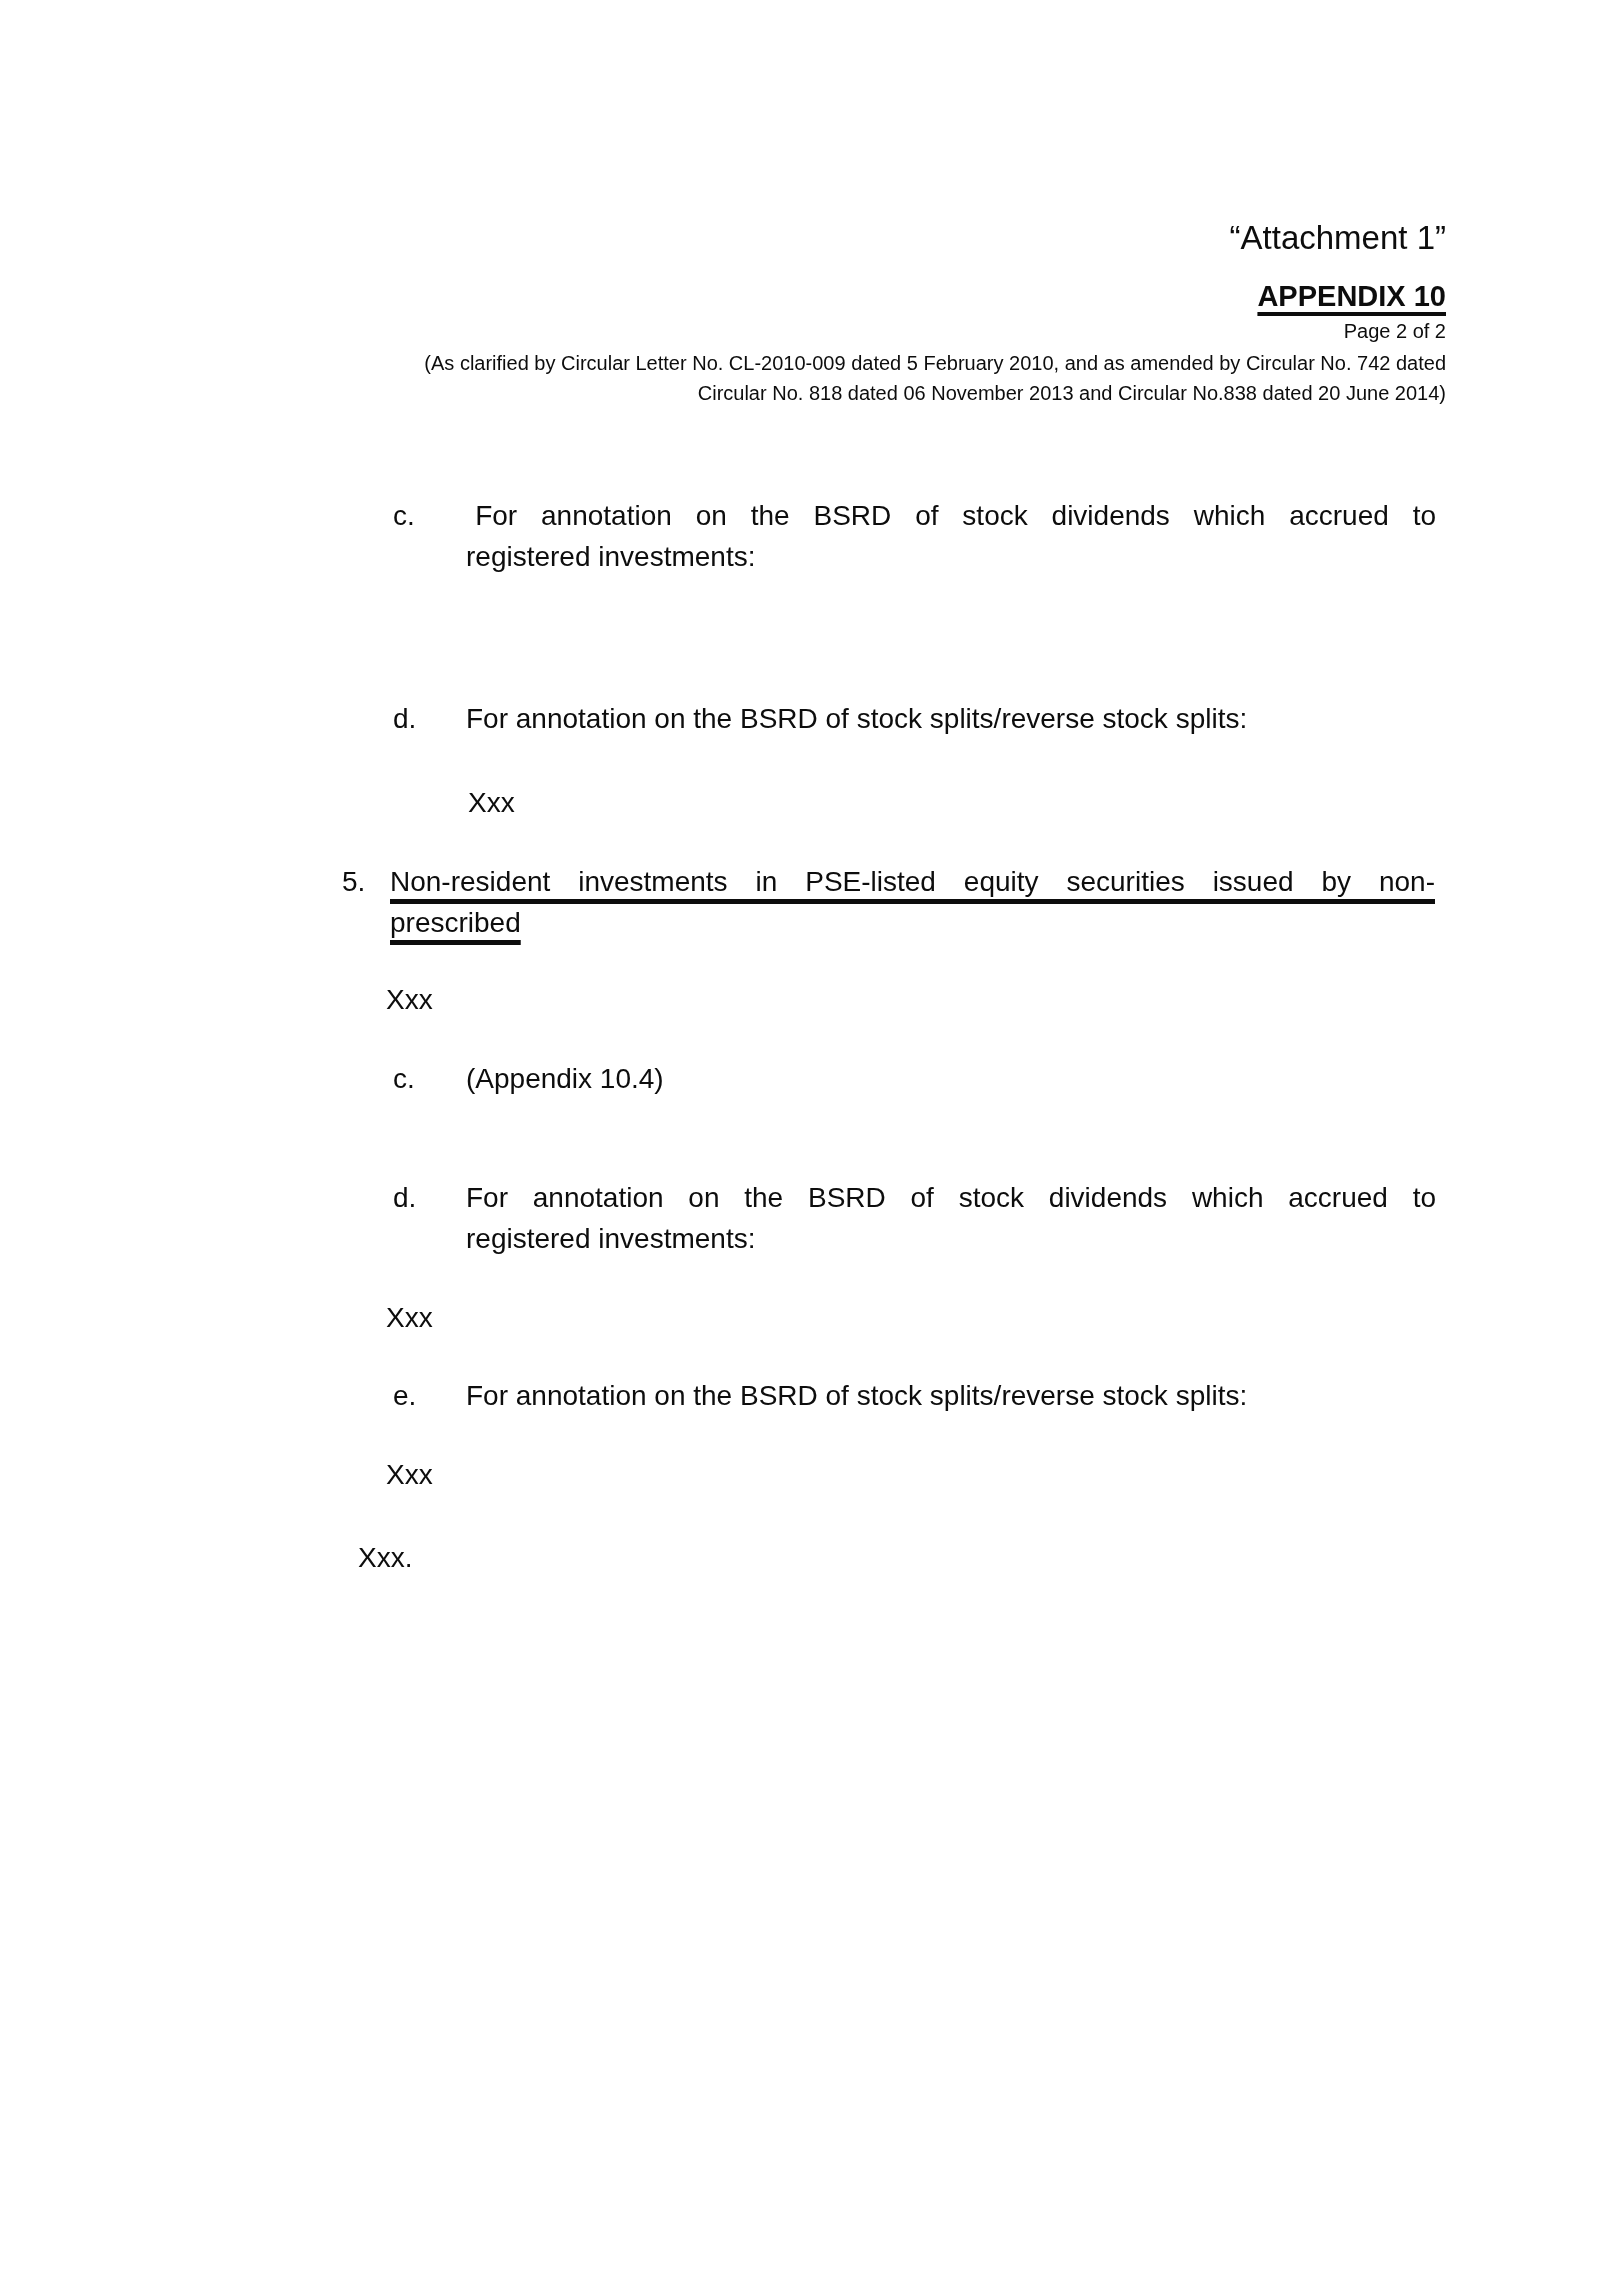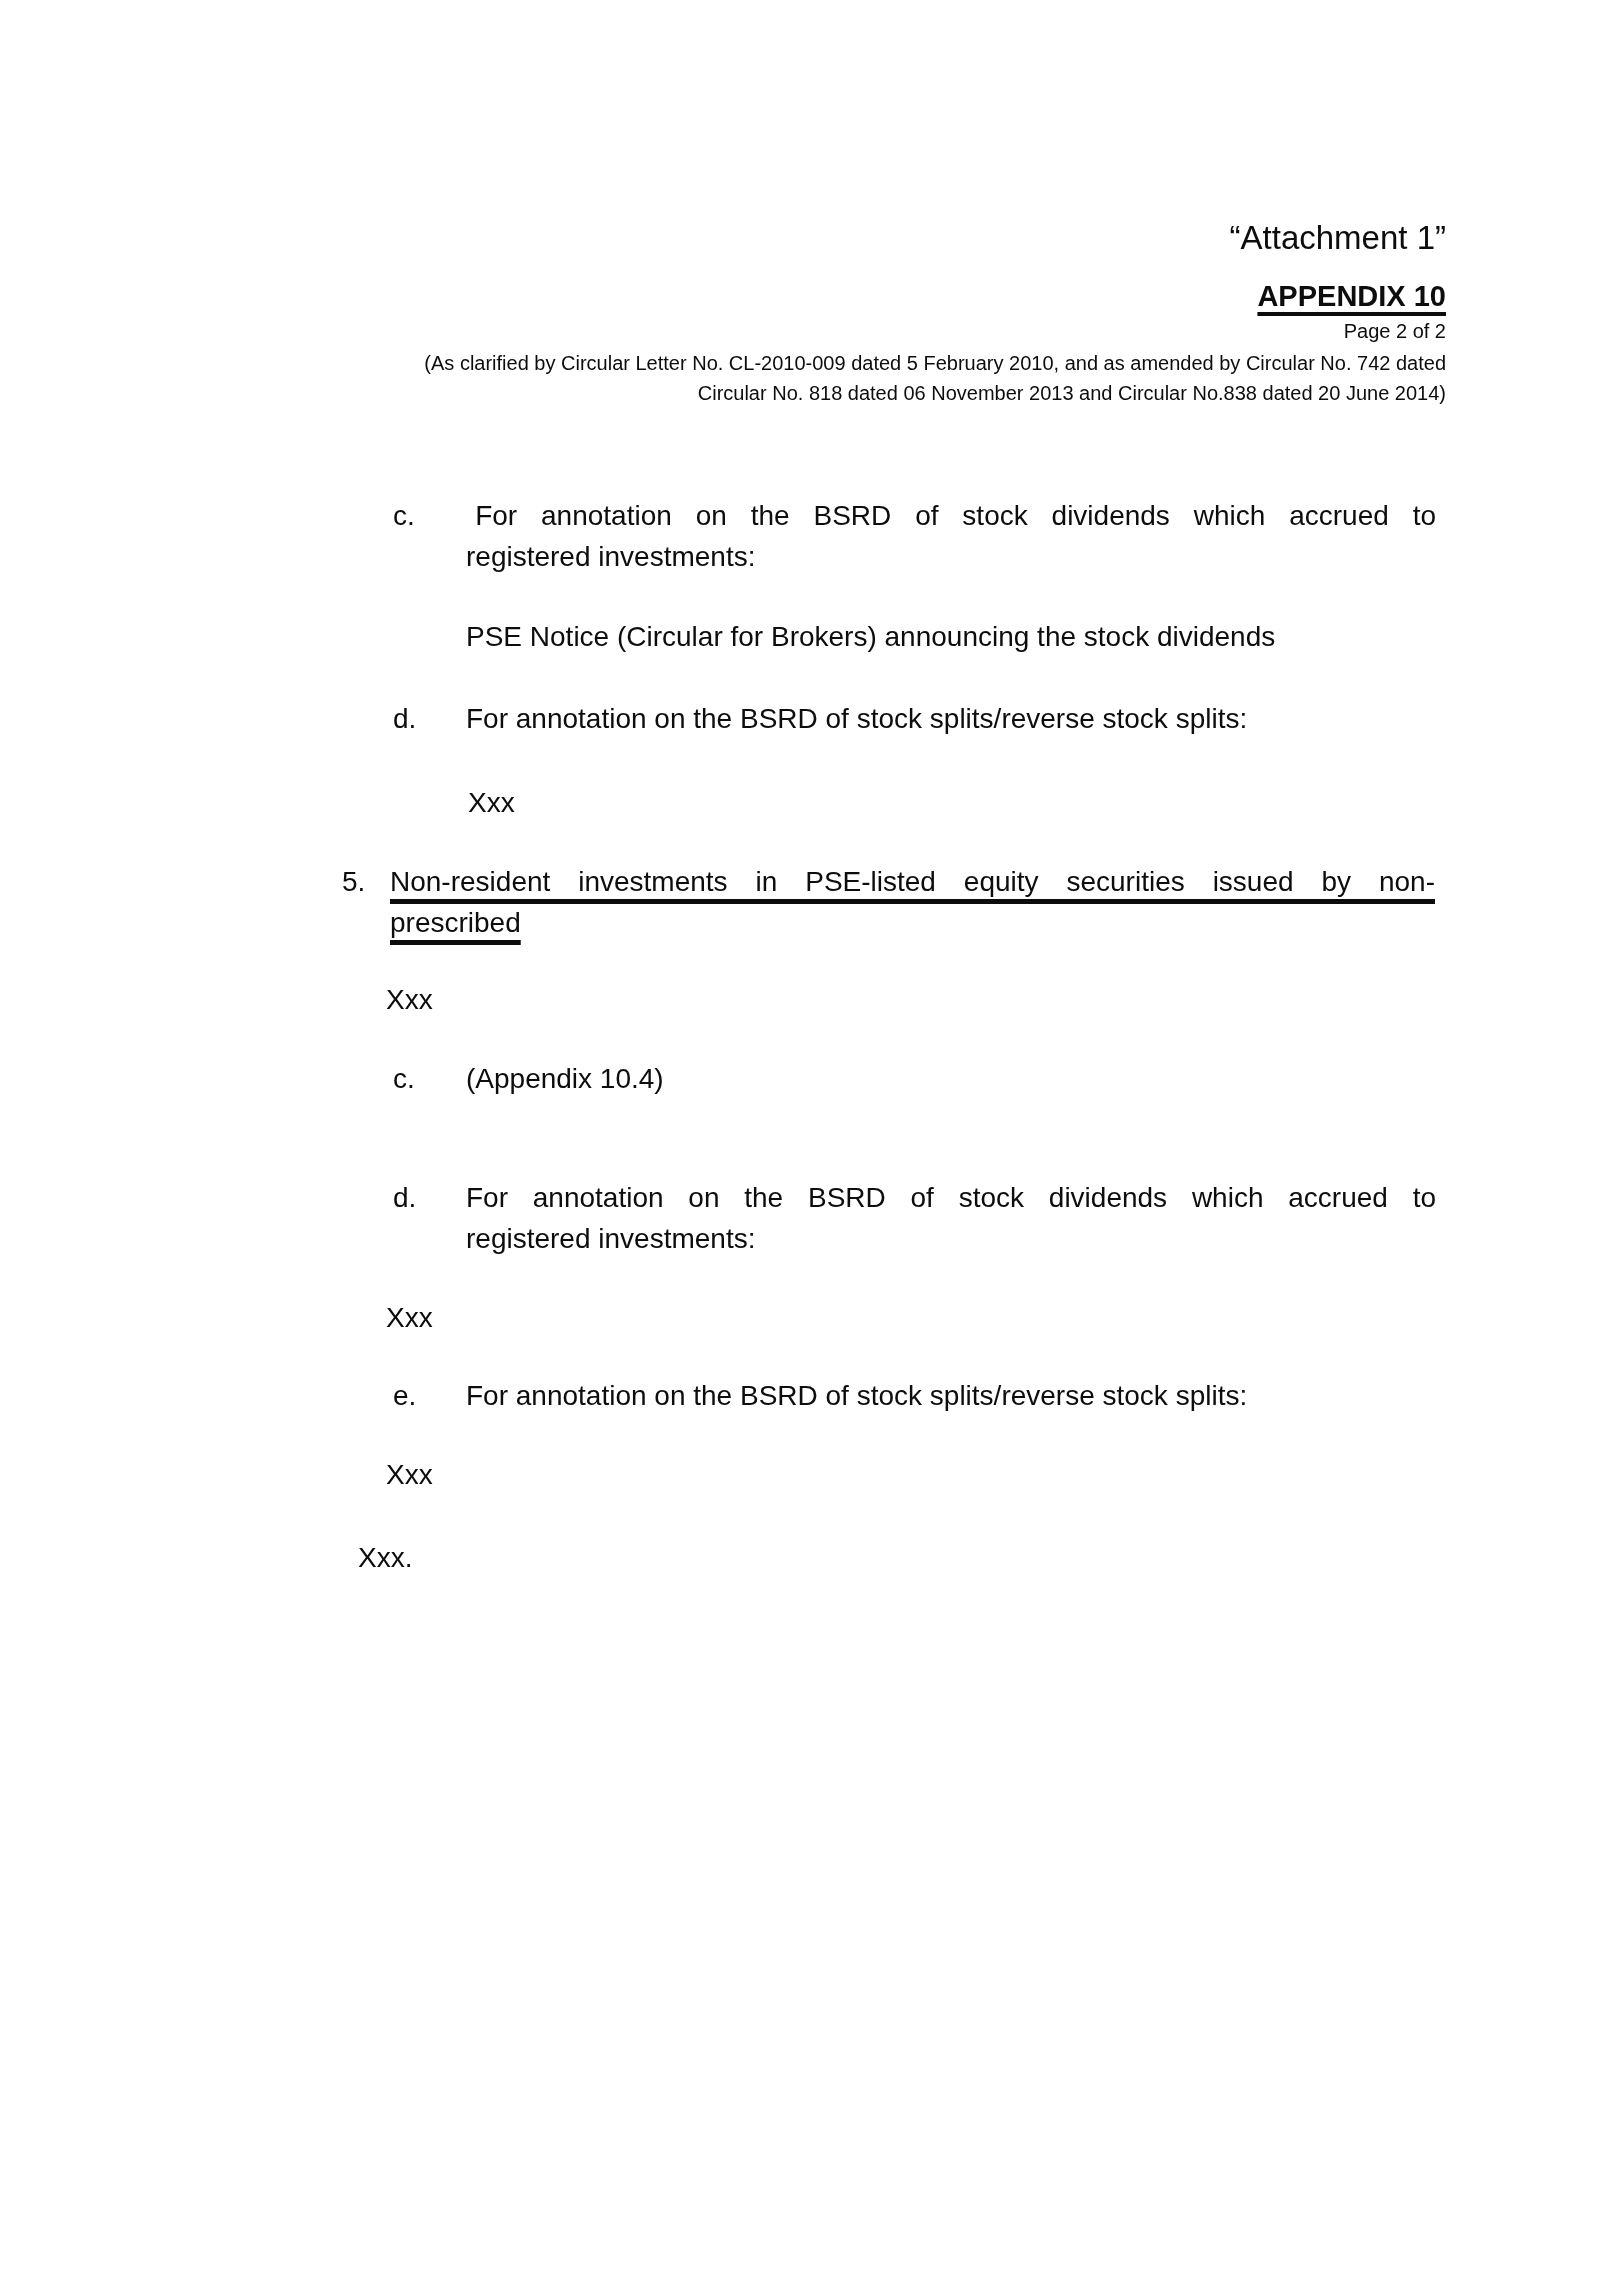--- a/index.html
+++ b/index.html
@@ -60,23 +60,20 @@
   <div class="para" style="top:495px;left:393px;width:1043px;">
     <div class="li">
       <div class="mk">c.</div>
       <div class="ct">
         <span class="jl ind">For annotation on the BSRD of stock dividends which accrued to</span>
         <span class="line">registered investments:</span>
       </div>
     </div>
   </div>
 
-  <div class="para" style="top:616px;left:466px;width:969px;">
-    <span class="line">PSE Notice (Circular for Brokers) announcing the stock dividends</span>
-  </div>
 
   <div class="para" style="top:698px;left:393px;width:1043px;">
     <div class="li">
       <div class="mk">d.</div>
       <div class="ct">
         <span class="line">For annotation on the BSRD of stock splits/reverse stock splits:</span>
       </div>
     </div>
   </div>
 

